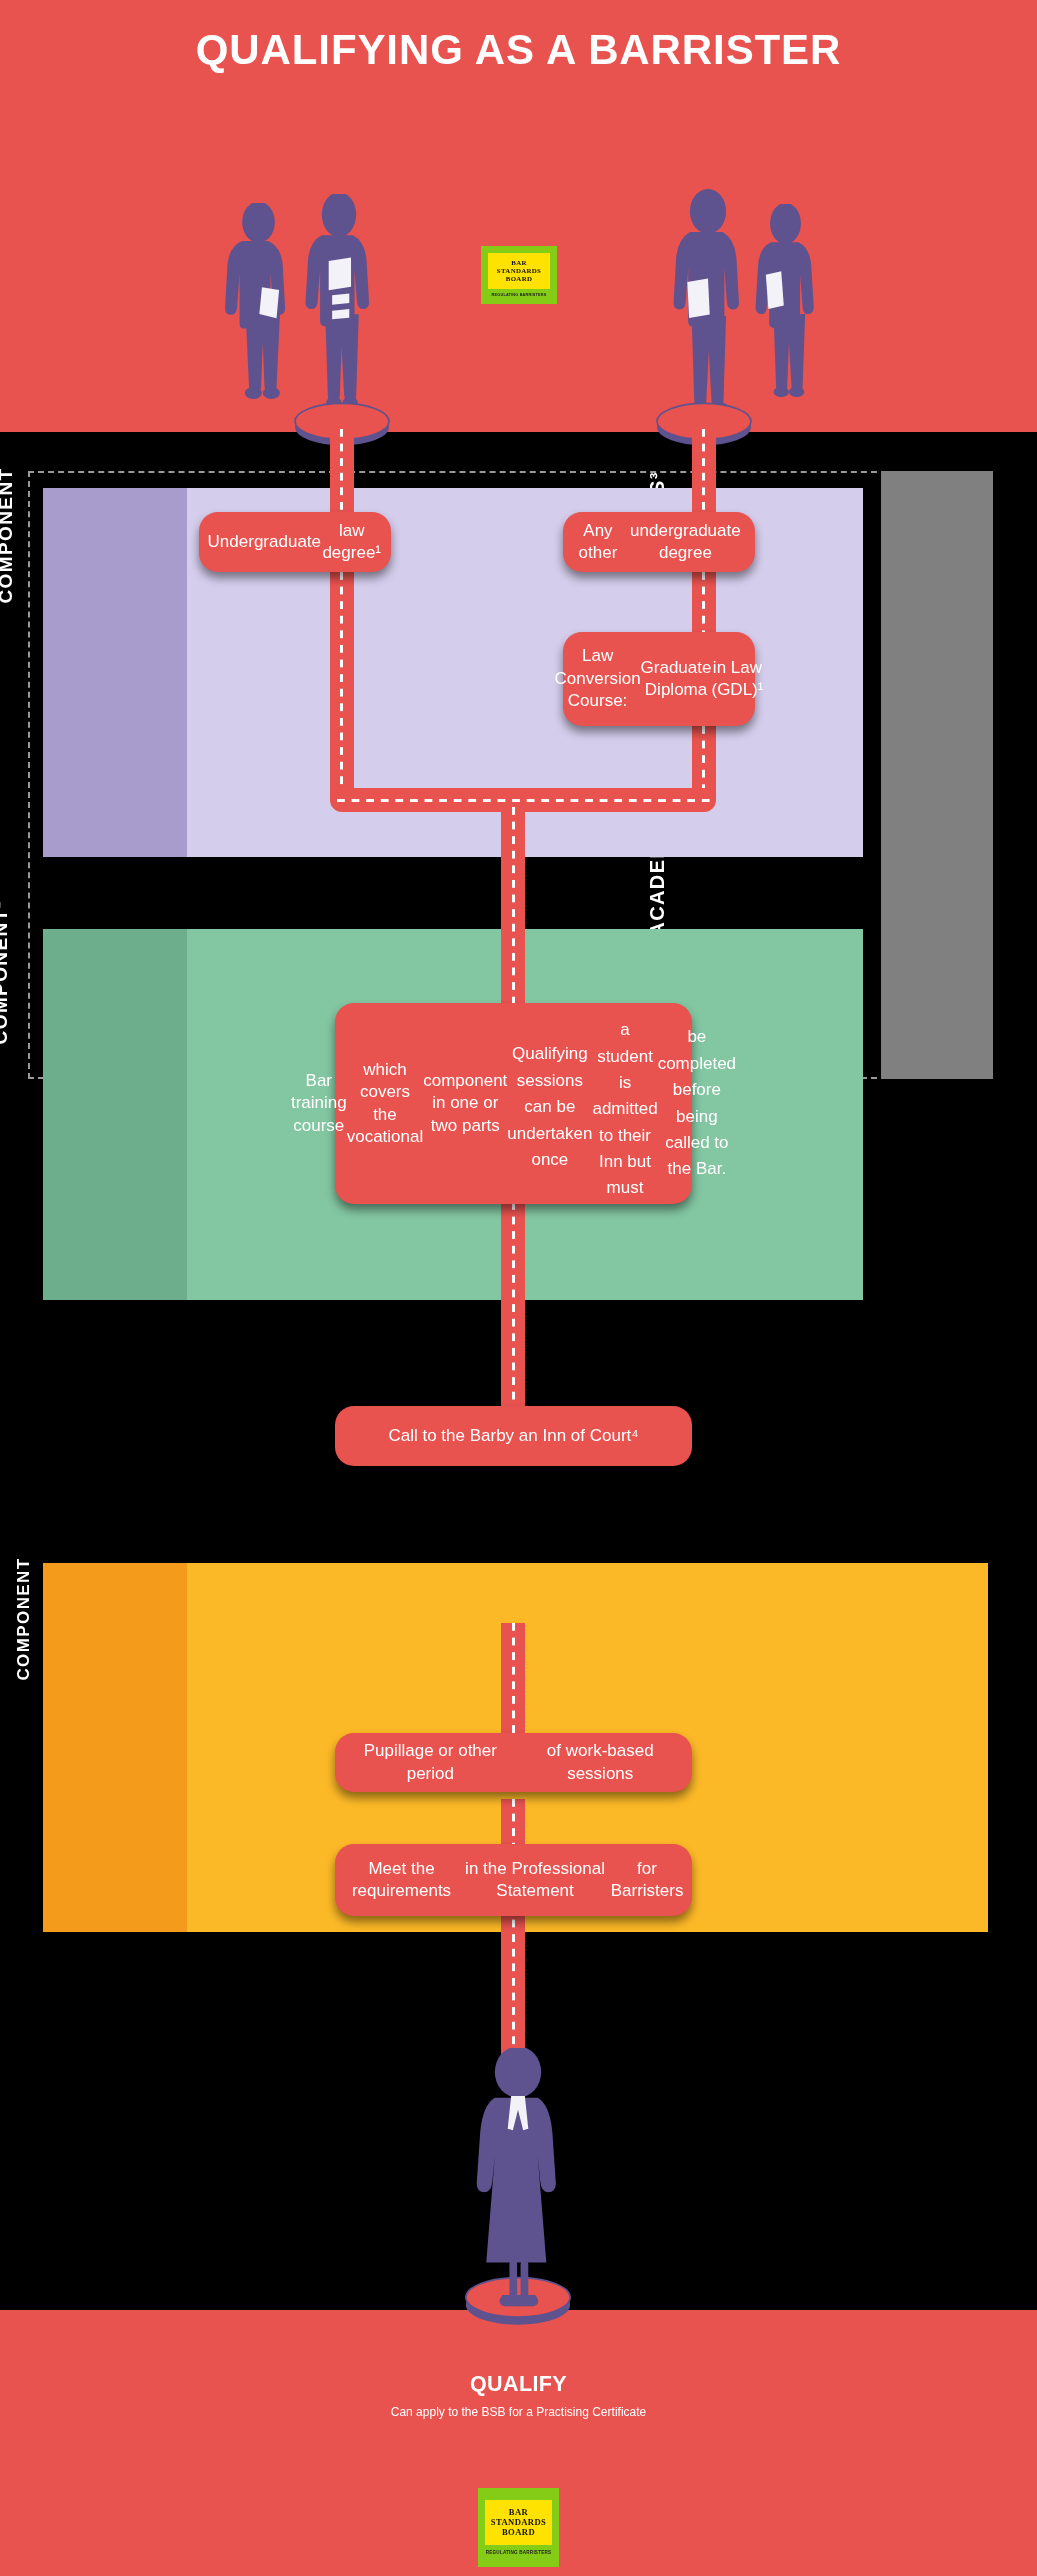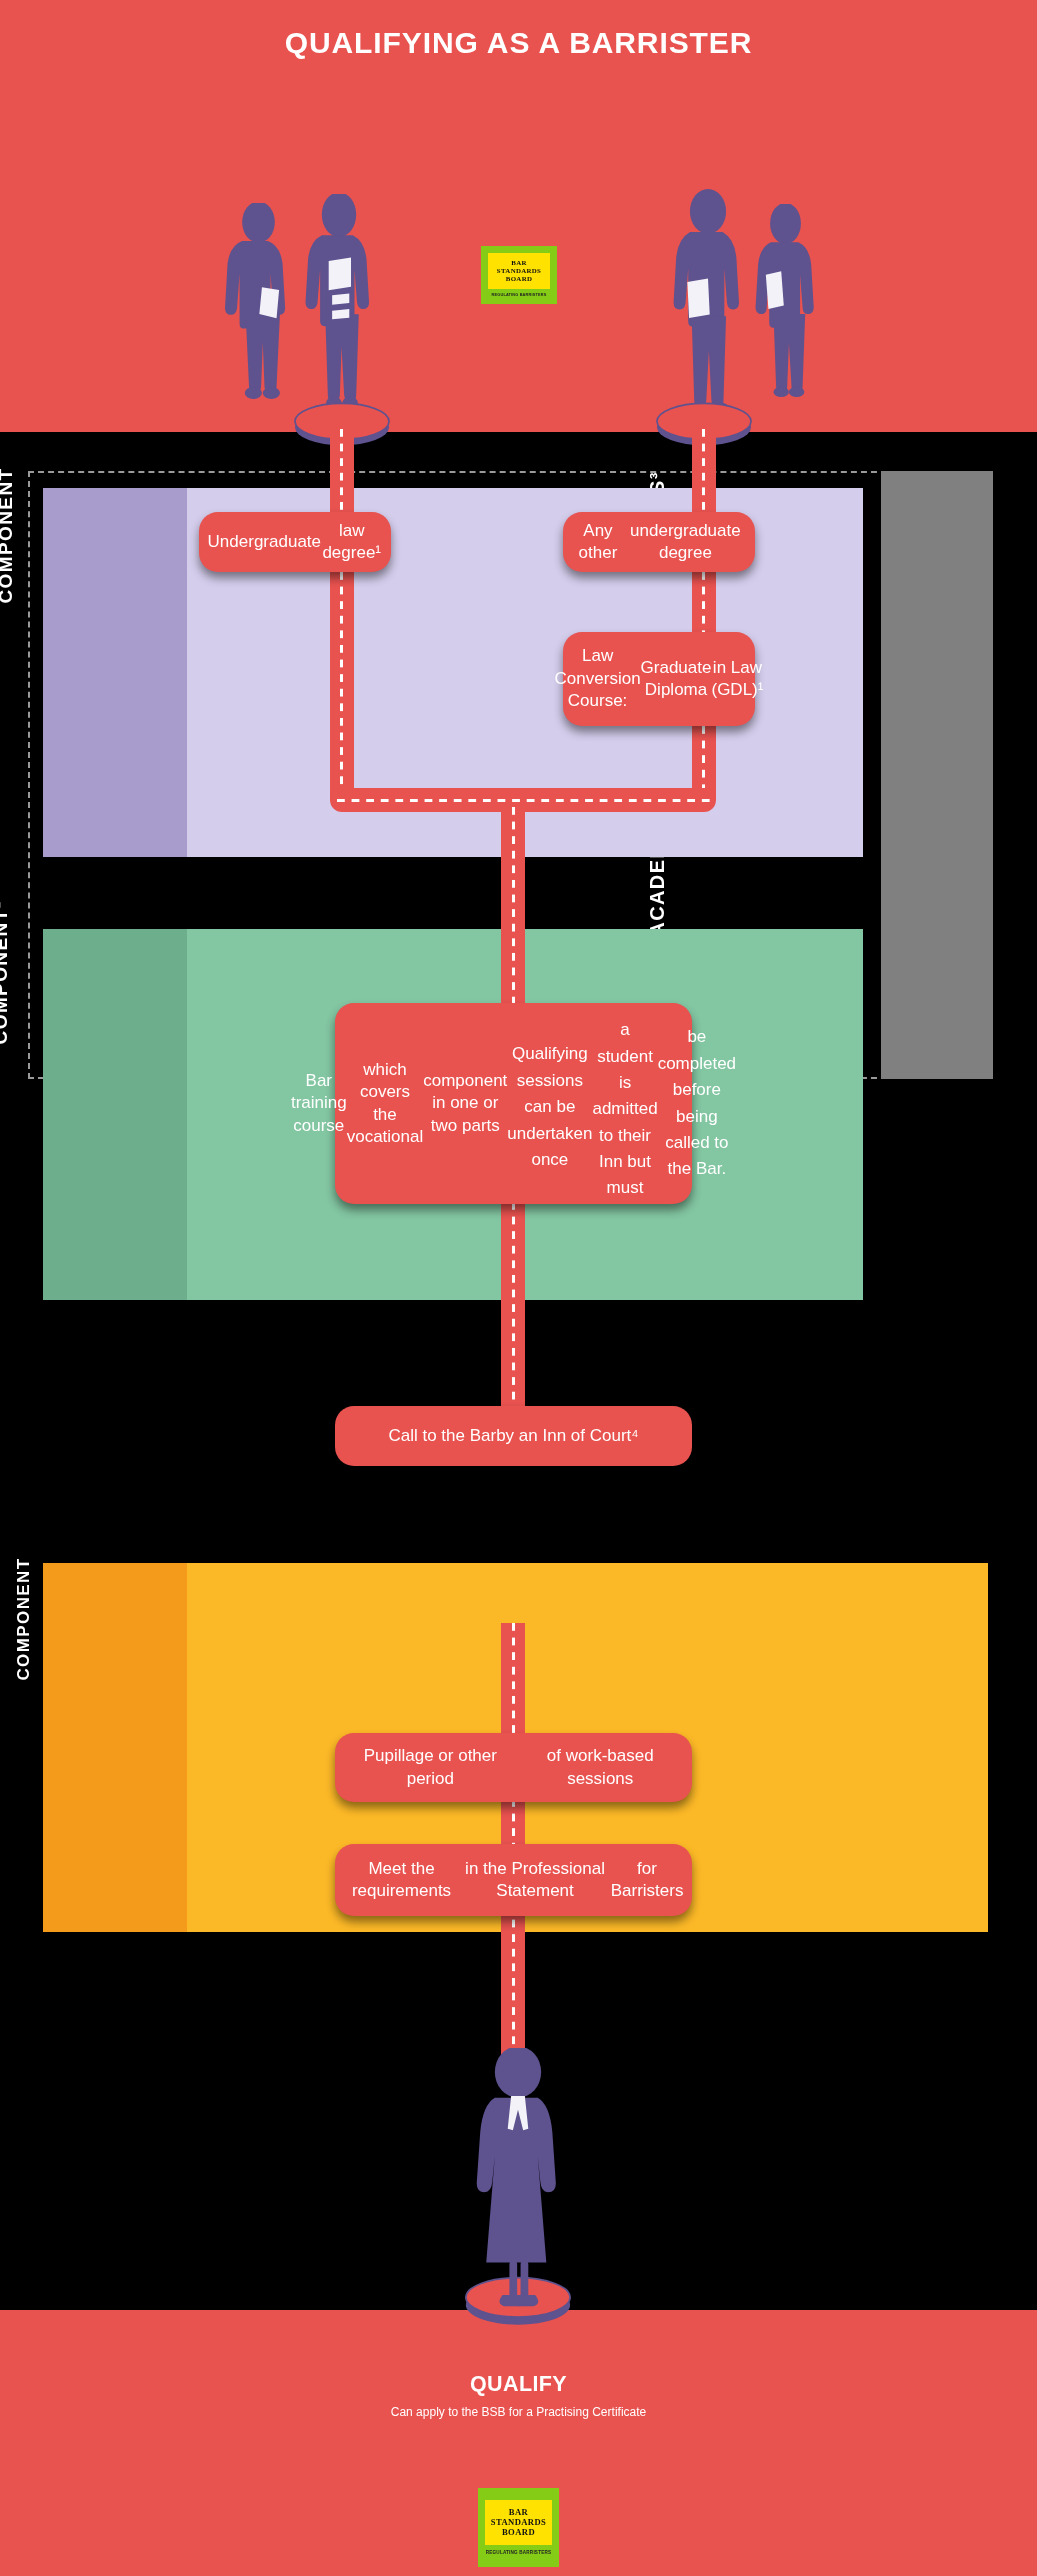--- a/index.html
+++ b/index.html
@@ -17,21 +17,21 @@
 
   
   .header-band{
     position:absolute;left:0;top:0;width:1037px;height:432px;
     background:#E8524F;
   }
   .title{
     position:absolute;left:0;top:26px;width:1037px;
     text-align:center;
     color:#ffffff;
-    font-size:30px;
+    font-size:42px;
     font-weight:bold;
     letter-spacing:0.9px;
     font-family:"Liberation Sans", sans-serif;
   }
   .subtitle{
     position:absolute;left:0;top:67px;width:1037px;
     text-align:center;
     color:#ffffff;
     font-size:31px;
     font-weight:normal;
@@ -314,21 +314,21 @@
     <div class="small">Qualifying sessions can be undertaken once</div>
     <div class="small" style="margin-top:12px">a student is admitted to their Inn but must</div>
     <div class="small" style="margin-top:0">be completed before being called to the Bar.</div>
   </div>
 
   <div class="card" style="left:335px;top:1406px;width:357px;height:60px;">
     <div class="main">Call to the Bar</div>
     <div class="main">by an Inn of Court⁴</div>
   </div>
 
-  <div class="card" style="left:335px;top:1733px;width:357px;height:69px;">
+  <div class="card" style="left:335px;top:1733px;width:357px;height:59px;">
     <div class="main">Pupillage or other period</div>
     <div class="main">of work-based sessions</div>
   </div>
 
   <div class="card" style="left:335px;top:1844px;width:357px;height:72px;">
     <div class="main">Meet the requirements</div>
     <div class="main">in the Professional Statement</div>
     <div class="main">for Barristers</div>
   </div>
 

